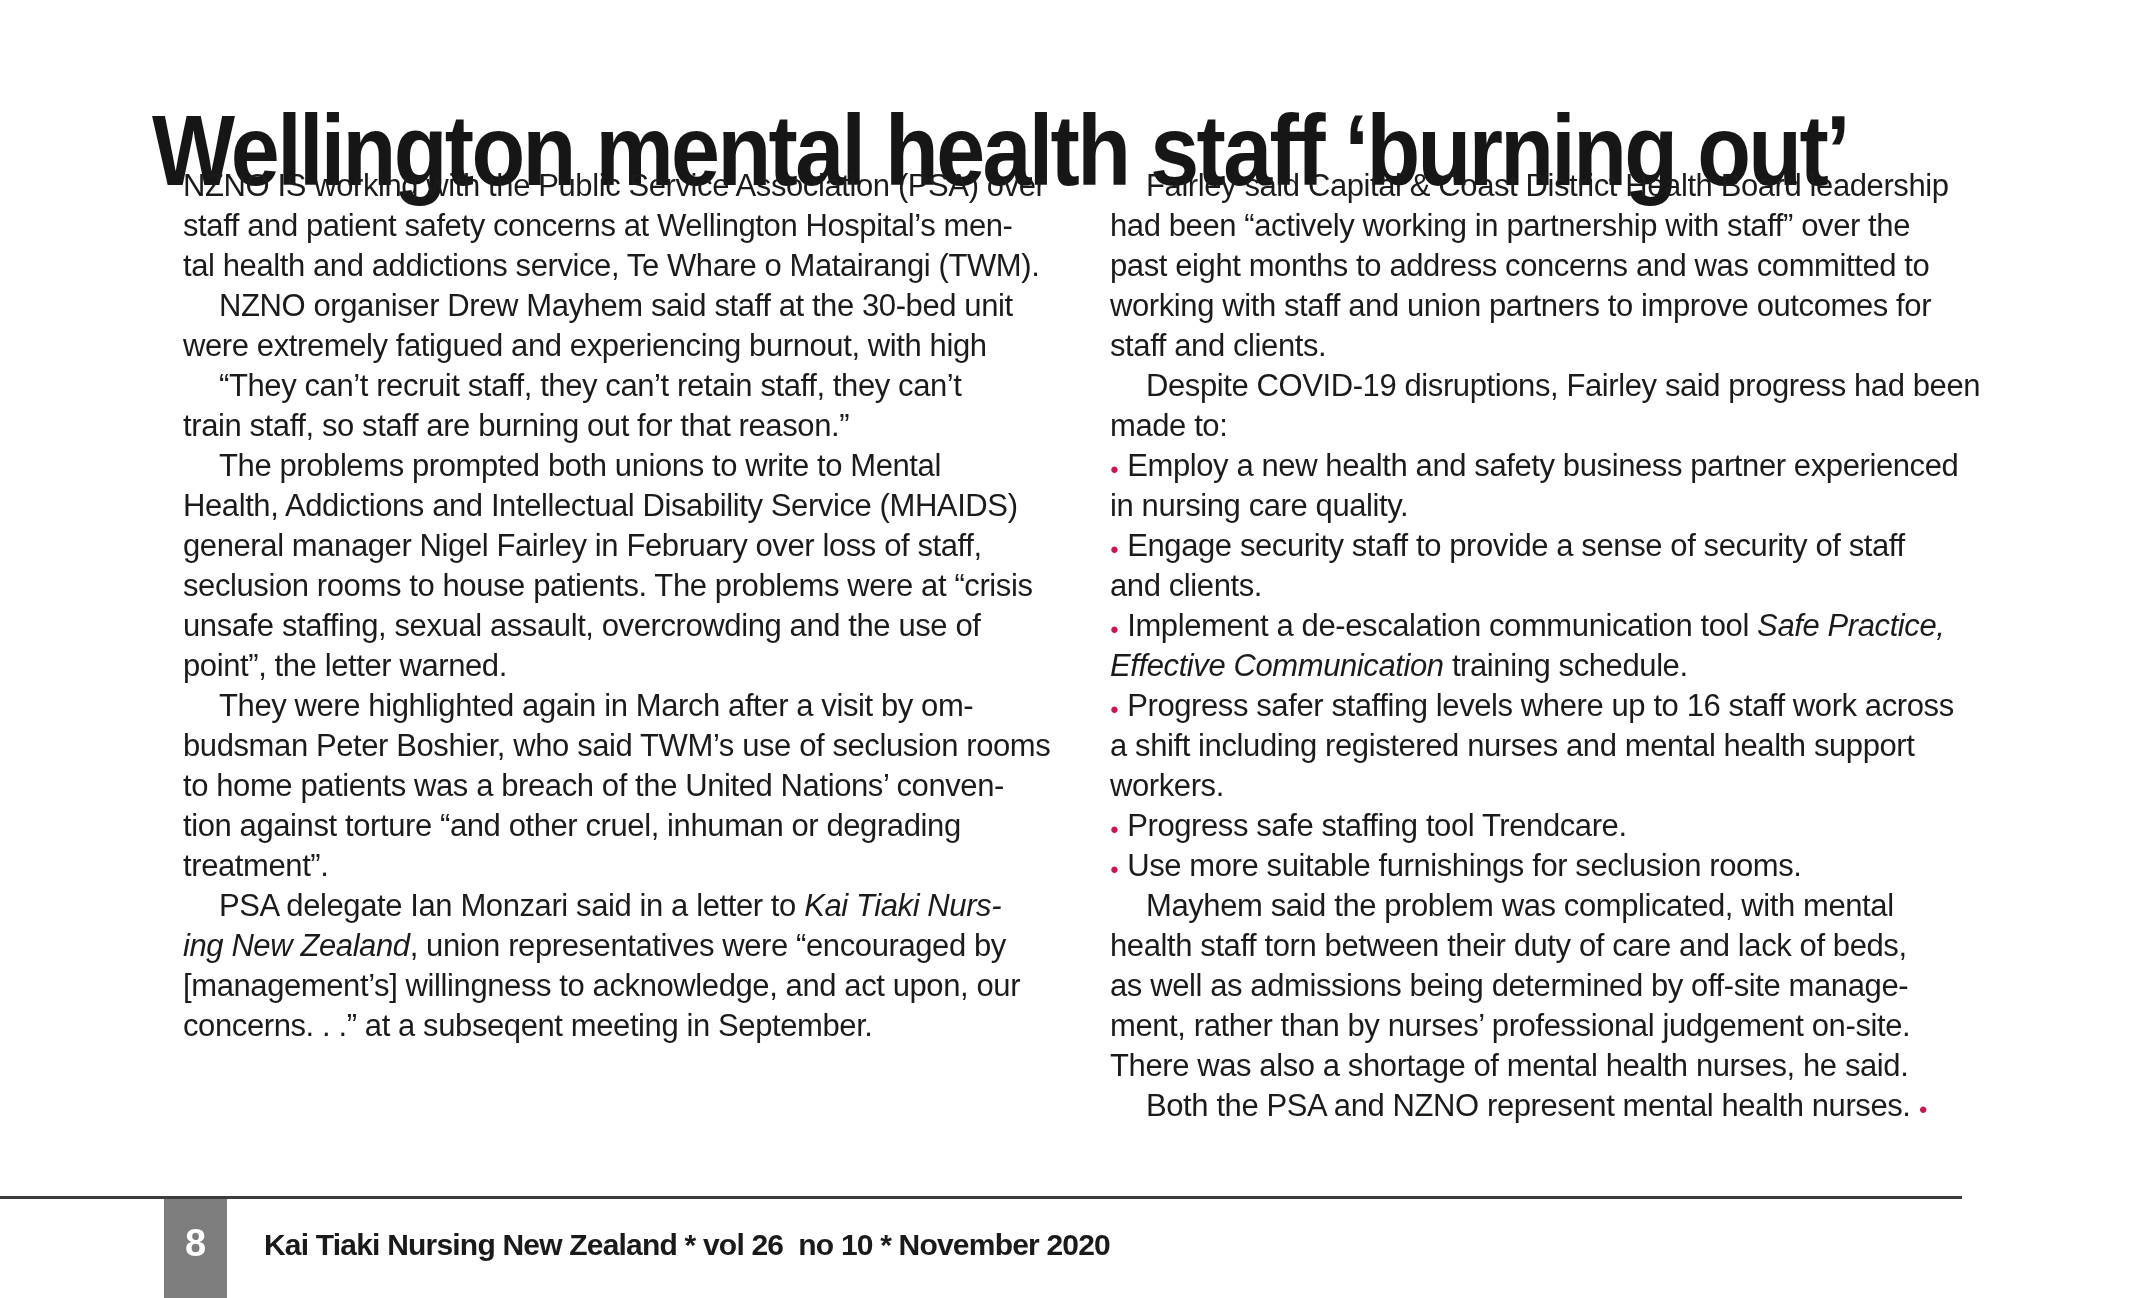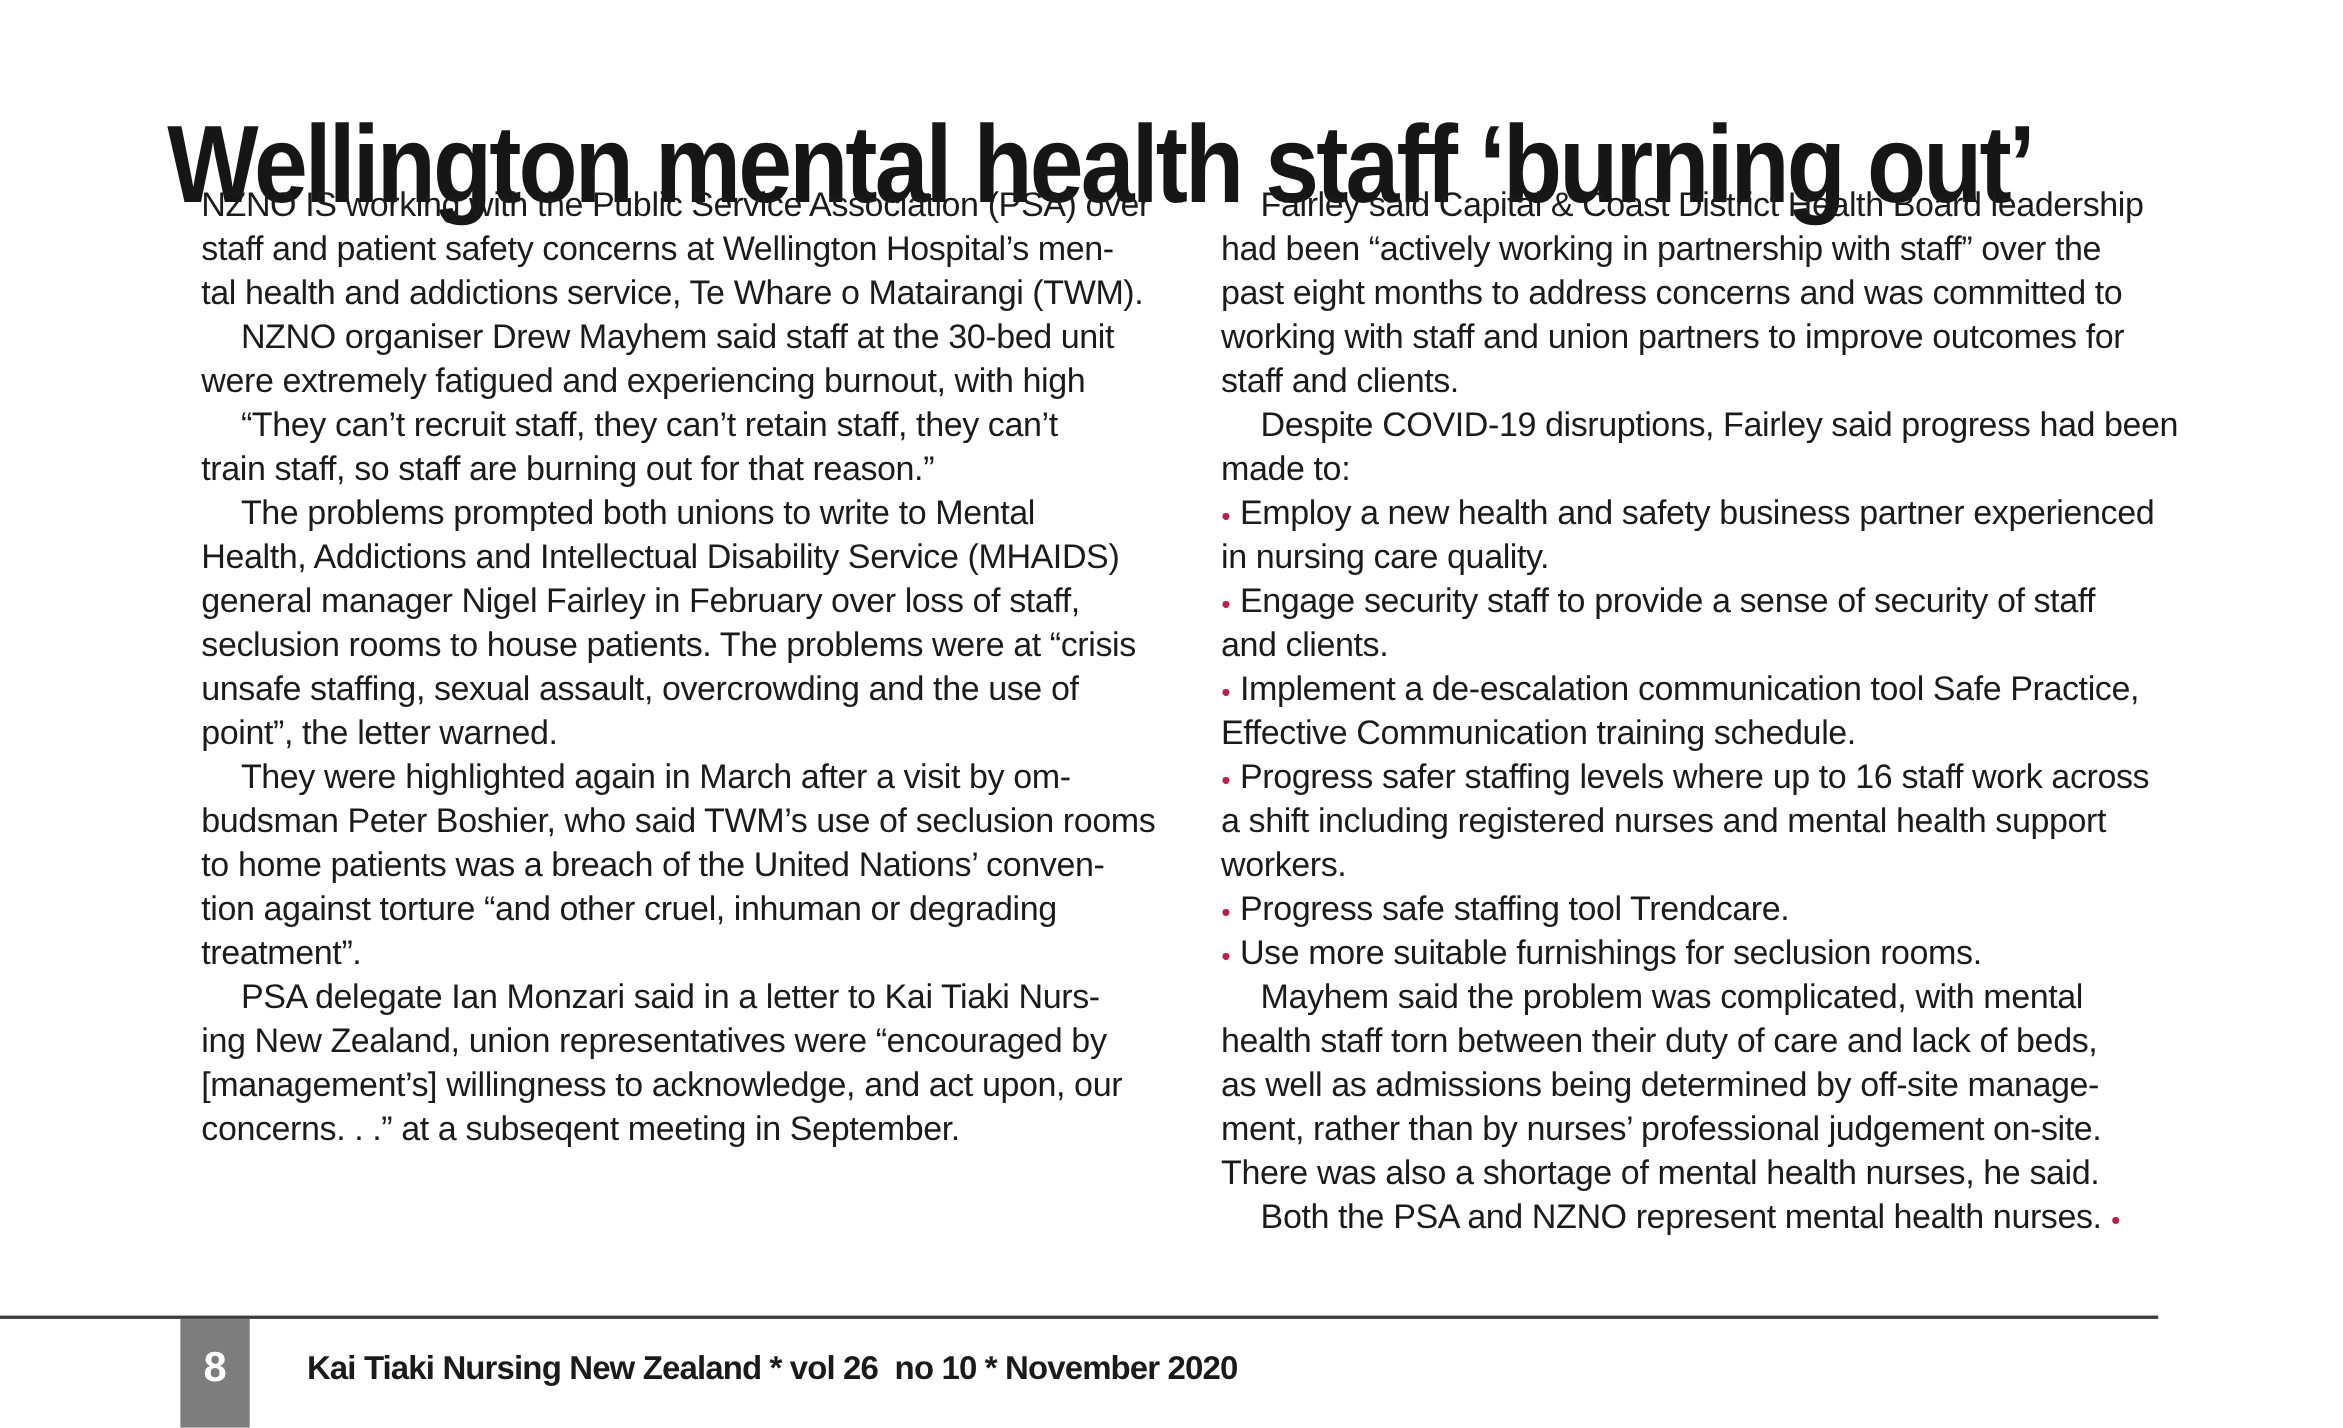--- a/index.html
+++ b/index.html
@@ -37,21 +37,21 @@
   .col-left{left:153px;}
   .col-right{left:1080px;}
   .line{
     height:40px;
     line-height:40px;
     font-size:31px;
     letter-spacing:-0.4px;
     white-space:pre;
   }
   .line.indent{padding-left:36px;}
-  .seg-i{}
+  .seg-i{font-style:italic;}
   .seg-r{
     color:var(--red);
     font-size:0.48em;
     vertical-align:0.16em;
     letter-spacing:0;
   }
   .footer-rule{
     position:absolute;
     left:0;top:1196px;
     width:1962px;height:3px;
@@ -72,21 +72,20 @@
     line-height:88px;
   }
   .journal-line{
     position:absolute;
     left:264px;top:1228px;
     font-size:30px;
     font-weight:bold;
     letter-spacing:-0.8px;
     white-space:pre;
     color:#1a1a1a;
-    margin-left:15px;
   }
 </style>
 </head>
 <body>
 
 <h1 class="headline">Wellington mental health staff ‘burning out’</h1>
 
 <div class="col col-left">
     <div>
       <div class="line"><span>NZNO IS working with the Public Service Association (PSA) over</span></div>

